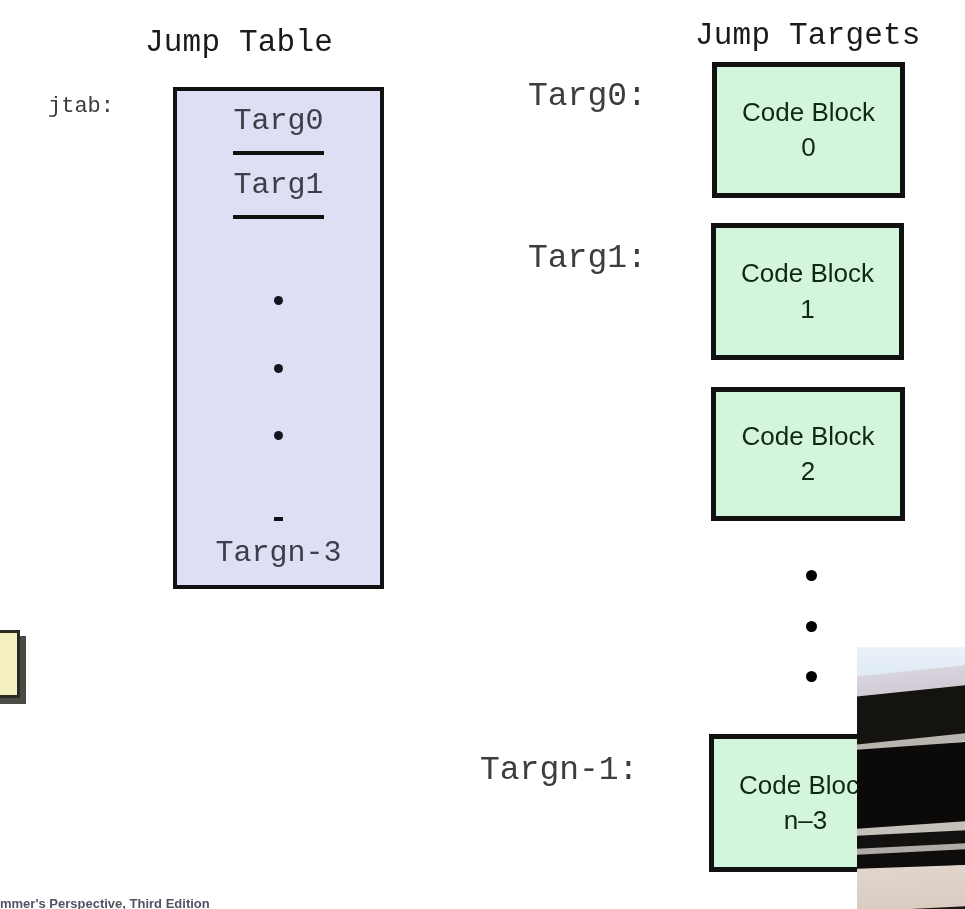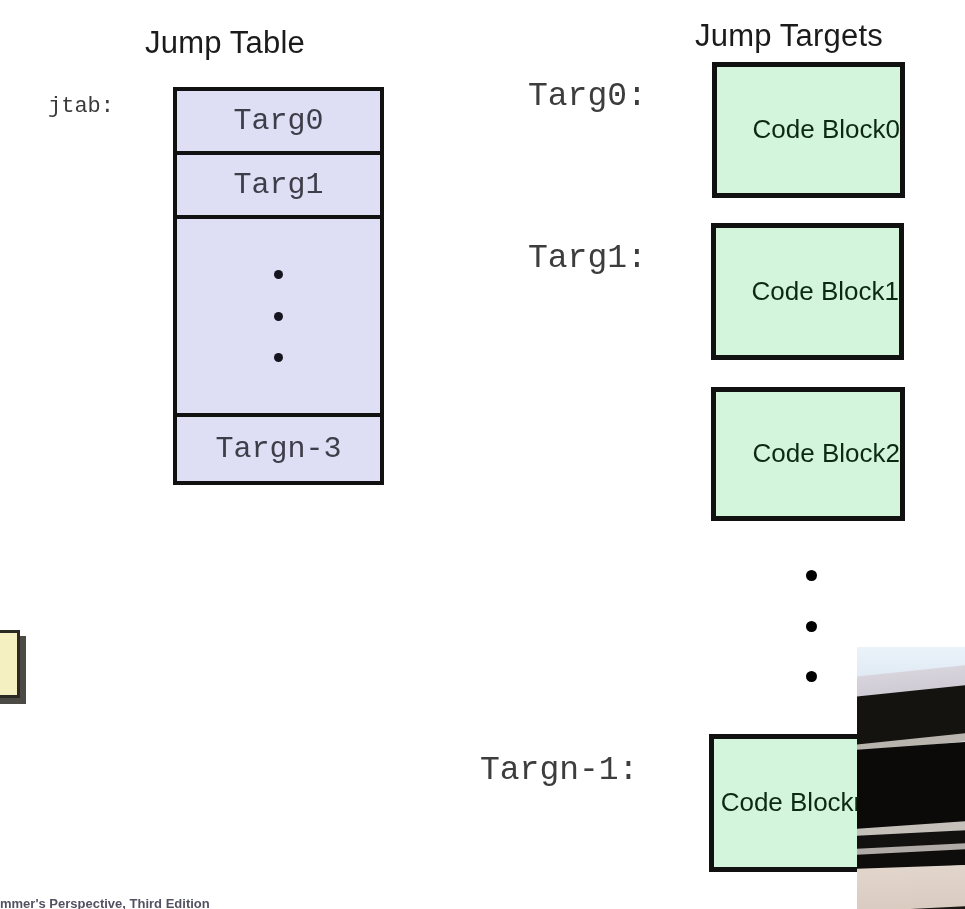--- a/index.html
+++ b/index.html
@@ -14,21 +14,21 @@
     position: relative;
     width: 965px;
     height: 909px;
     background: #ffffff;
     overflow: hidden;
   }
 
   
   .col-heading {
     position: absolute;
-    font-family: Liberation Sans, sans-serif;
+    font-family: Liberation Mono, monospace;
     font-size: 31px;
     font-weight: 400;
     color: #1b1b1b;
     letter-spacing: 0.2px;
     white-space: nowrap;
   }
   #heading-jump-table { left: 145px; top: 25px; }
   #heading-jump-targets { left: 695px; top: 18px; }
 
   
@@ -41,26 +41,27 @@
     letter-spacing: 0px;
   }
   #label-jtab { left: 48px; top: 94px; }
 
   
   #jump-table {
     position: absolute;
     left: 173px;
     top: 87px;
     width: 211px;
-    height: 398px;
+    height: 502px;
     border: 4px solid #111111;
     box-sizing: border-box;
     background: #dedef5;
     display: flex;
     flex-direction: column;
+    align-items: center;
   }
   .jt-cell {
     background: #dedef5;
     border-bottom: 4px solid #111111;
     box-sizing: border-box;
     display: flex;
     align-items: center;
     justify-content: center;
     font-family: "Liberation Mono", "DejaVu Sans Mono", monospace;
     font-size: 30px;
@@ -90,23 +91,23 @@
     font-size: 33px;
     color: #3d3d3d;
     white-space: nowrap;
   }
   .code-block {
     position: absolute;
     background: #d3f5dc;
     border: 5px solid #111111;
     box-sizing: border-box;
     display: flex;
-    flex-direction: row;
-    align-items: center;
-    justify-content: flex-end;
+    flex-direction: column;
+    align-items: center;
+    justify-content: center;
     font-family: "Liberation Sans", sans-serif;
     font-size: 26px;
     color: #0d2912;
     line-height: 1.36;
     text-align: center;
   }
   .code-block .cb-line2 { display: block; }
 
   #target-label-0 { left: 528px; top: 78px; }
   #code-block-0 { left: 712px; top: 62px; width: 193px; height: 136px; }

